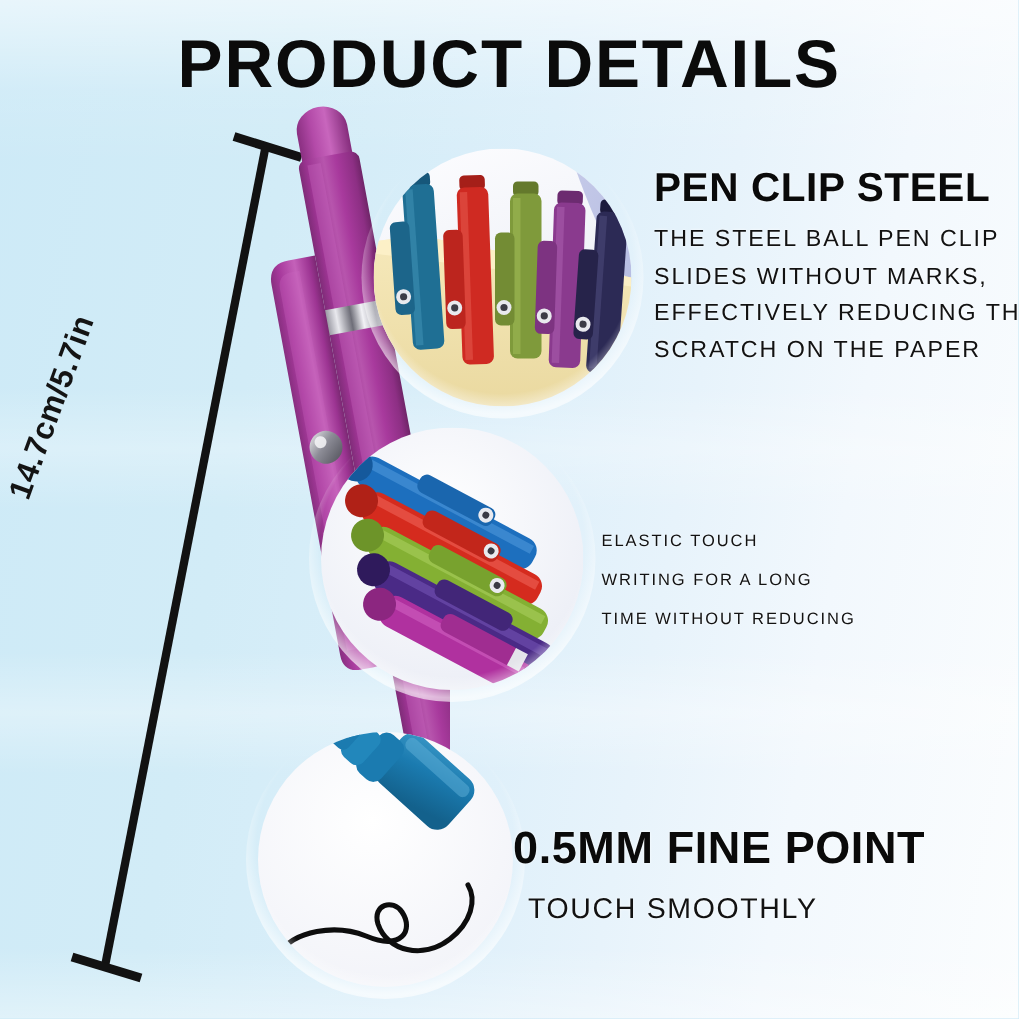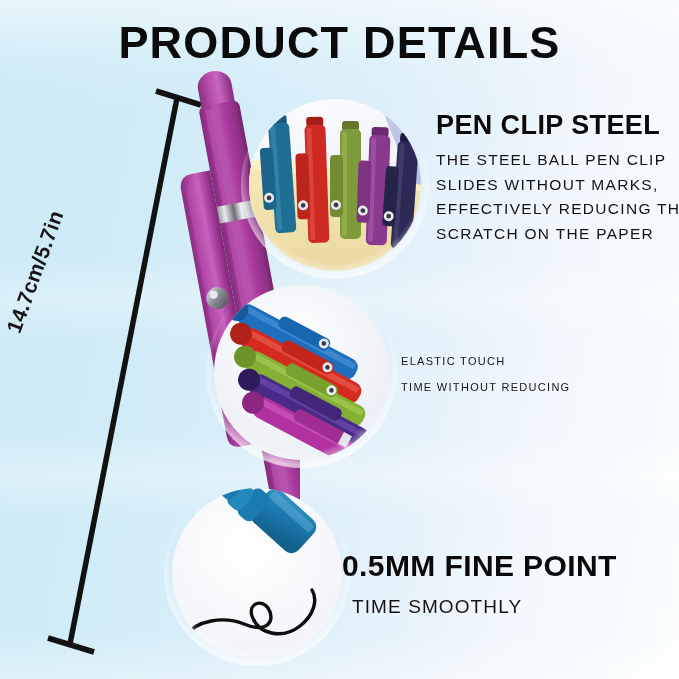--- a/index.html
+++ b/index.html
@@ -286,20 +286,21 @@
           <rect x="74" y="131" width="56" height="13" rx="5" fill="#a02d91"></rect>
           <rect x="126" y="131" width="9" height="13" fill="#e4e4ea"></rect>
         </g>
       </g>
     </svg>
   </div>
   <div class="circ-halo" style="left:206px;top:277px;width:191px;height:191px;"></div>
 
   <div class="body" style="left:385px;top:348px;font-size:11px;line-height:26px;margin-left:16px;">
     <div>ELASTIC TOUCH</div>
+    <div>WRITING FOR A LONG</div>
     <div>TIME WITHOUT REDUCING</div>
   </div>
 
   <div class="circ" style="left:172px;top:488px;width:170px;height:170px;">
     <svg width="170" height="170" viewBox="0 0 170 170">
       <defs>
         <radialGradient id="s3bg" cx="0.45" cy="0.35" r="0.85">
           <stop offset="0%" stop-color="#ffffff"></stop>
           <stop offset="75%" stop-color="#f3f4f9"></stop>
           <stop offset="100%" stop-color="#e6e9f2"></stop>
@@ -327,16 +328,16 @@
         <path d="M-4,39 h13 l-2,6 h-11 z" fill="url(#s3tip)"></path>
       </g>
 
       <path d="M14,148 C24,132 52,128 72,136 C96,146 104,132 96,120 C90,111 76,115 80,128 C86,146 110,152 128,138 C142,127 146,112 140,102" fill="none" stroke="#0d0d0d" stroke-width="3.4" stroke-linecap="round"></path>
     </svg>
   </div>
   <div class="circ-halo" style="left:164px;top:480px;width:186px;height:186px;"></div>
 
   <div class="head" style="left:342px;top:549px;font-size:30px;letter-spacing:.4px;">0.5MM FINE POINT</div>
   <div class="body" style="left:352px;top:594px;font-size:19px;line-height:26px;letter-spacing:1.1px;">
-    <div>TIME SMOOTHLY</div>
+    <div>TOUCH SMOOTHLY</div>
   </div>
 
 </div>
 
 </body></html>

